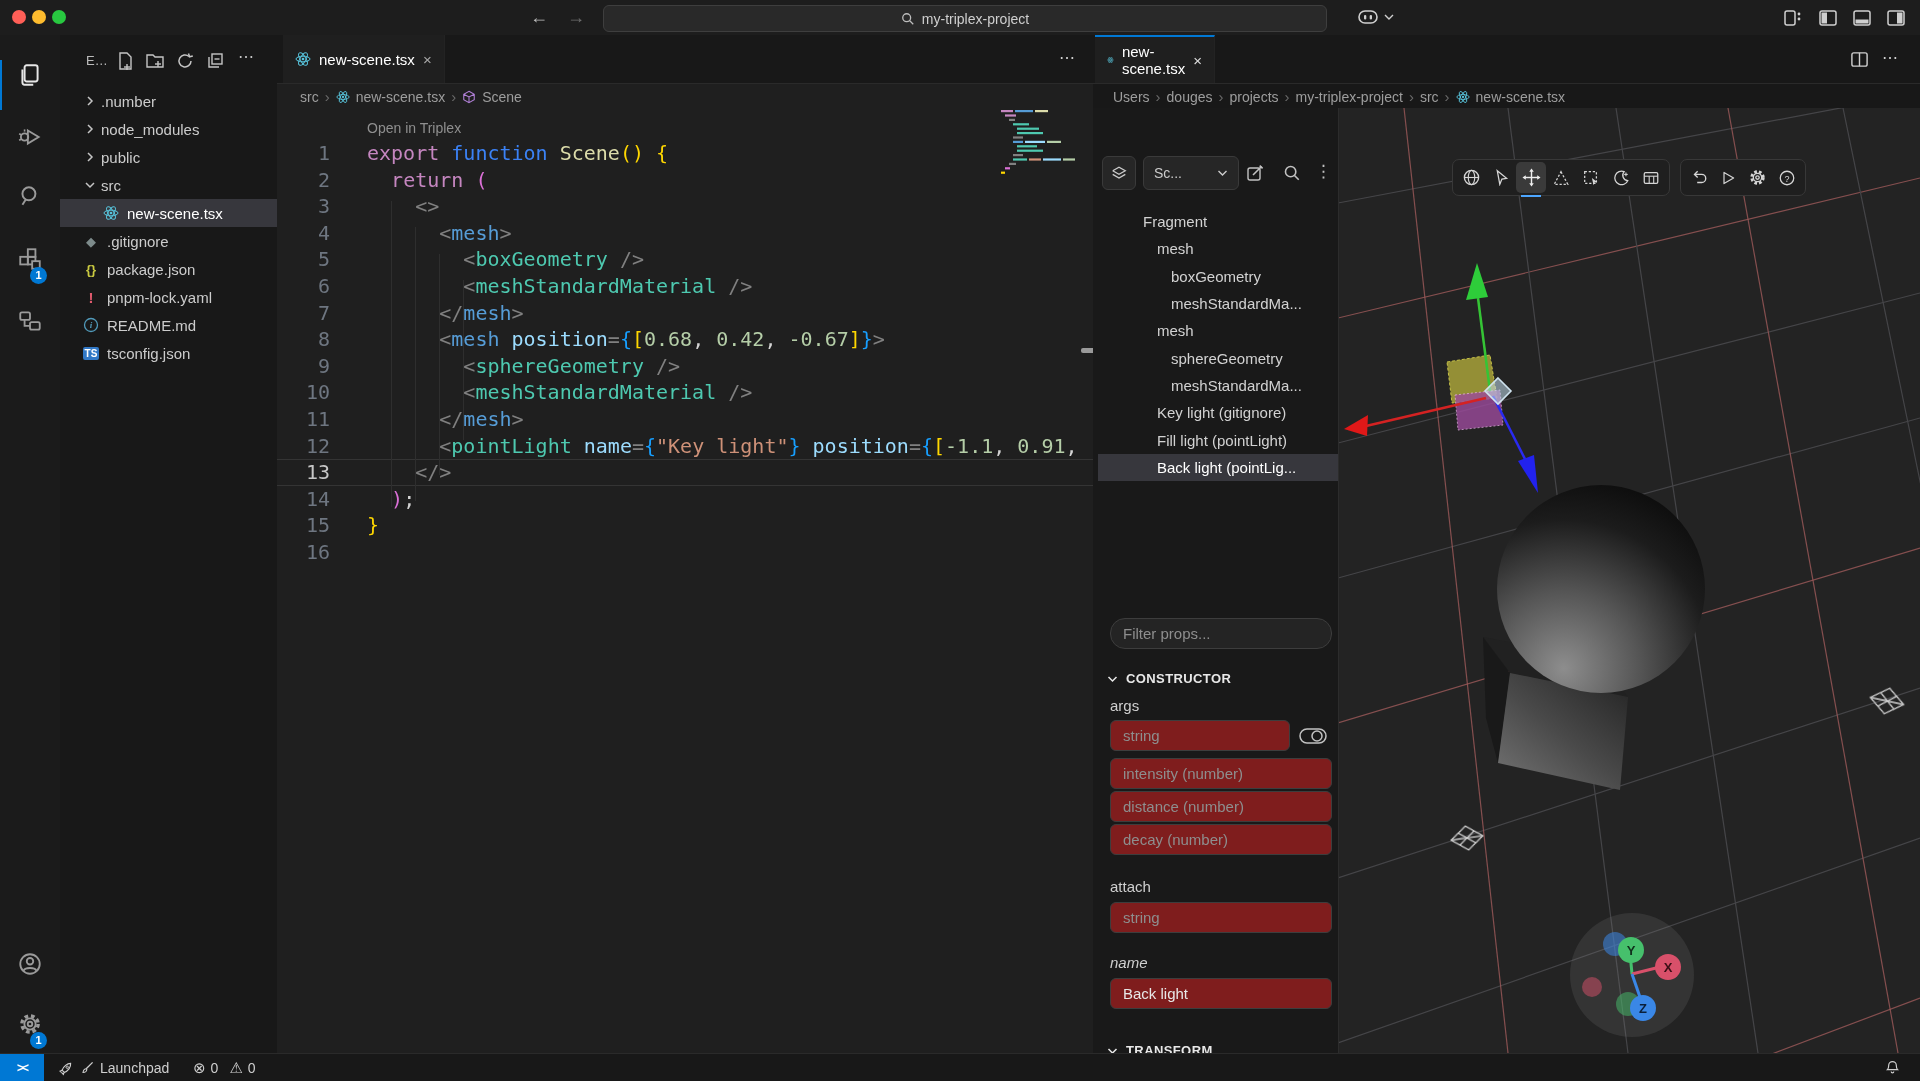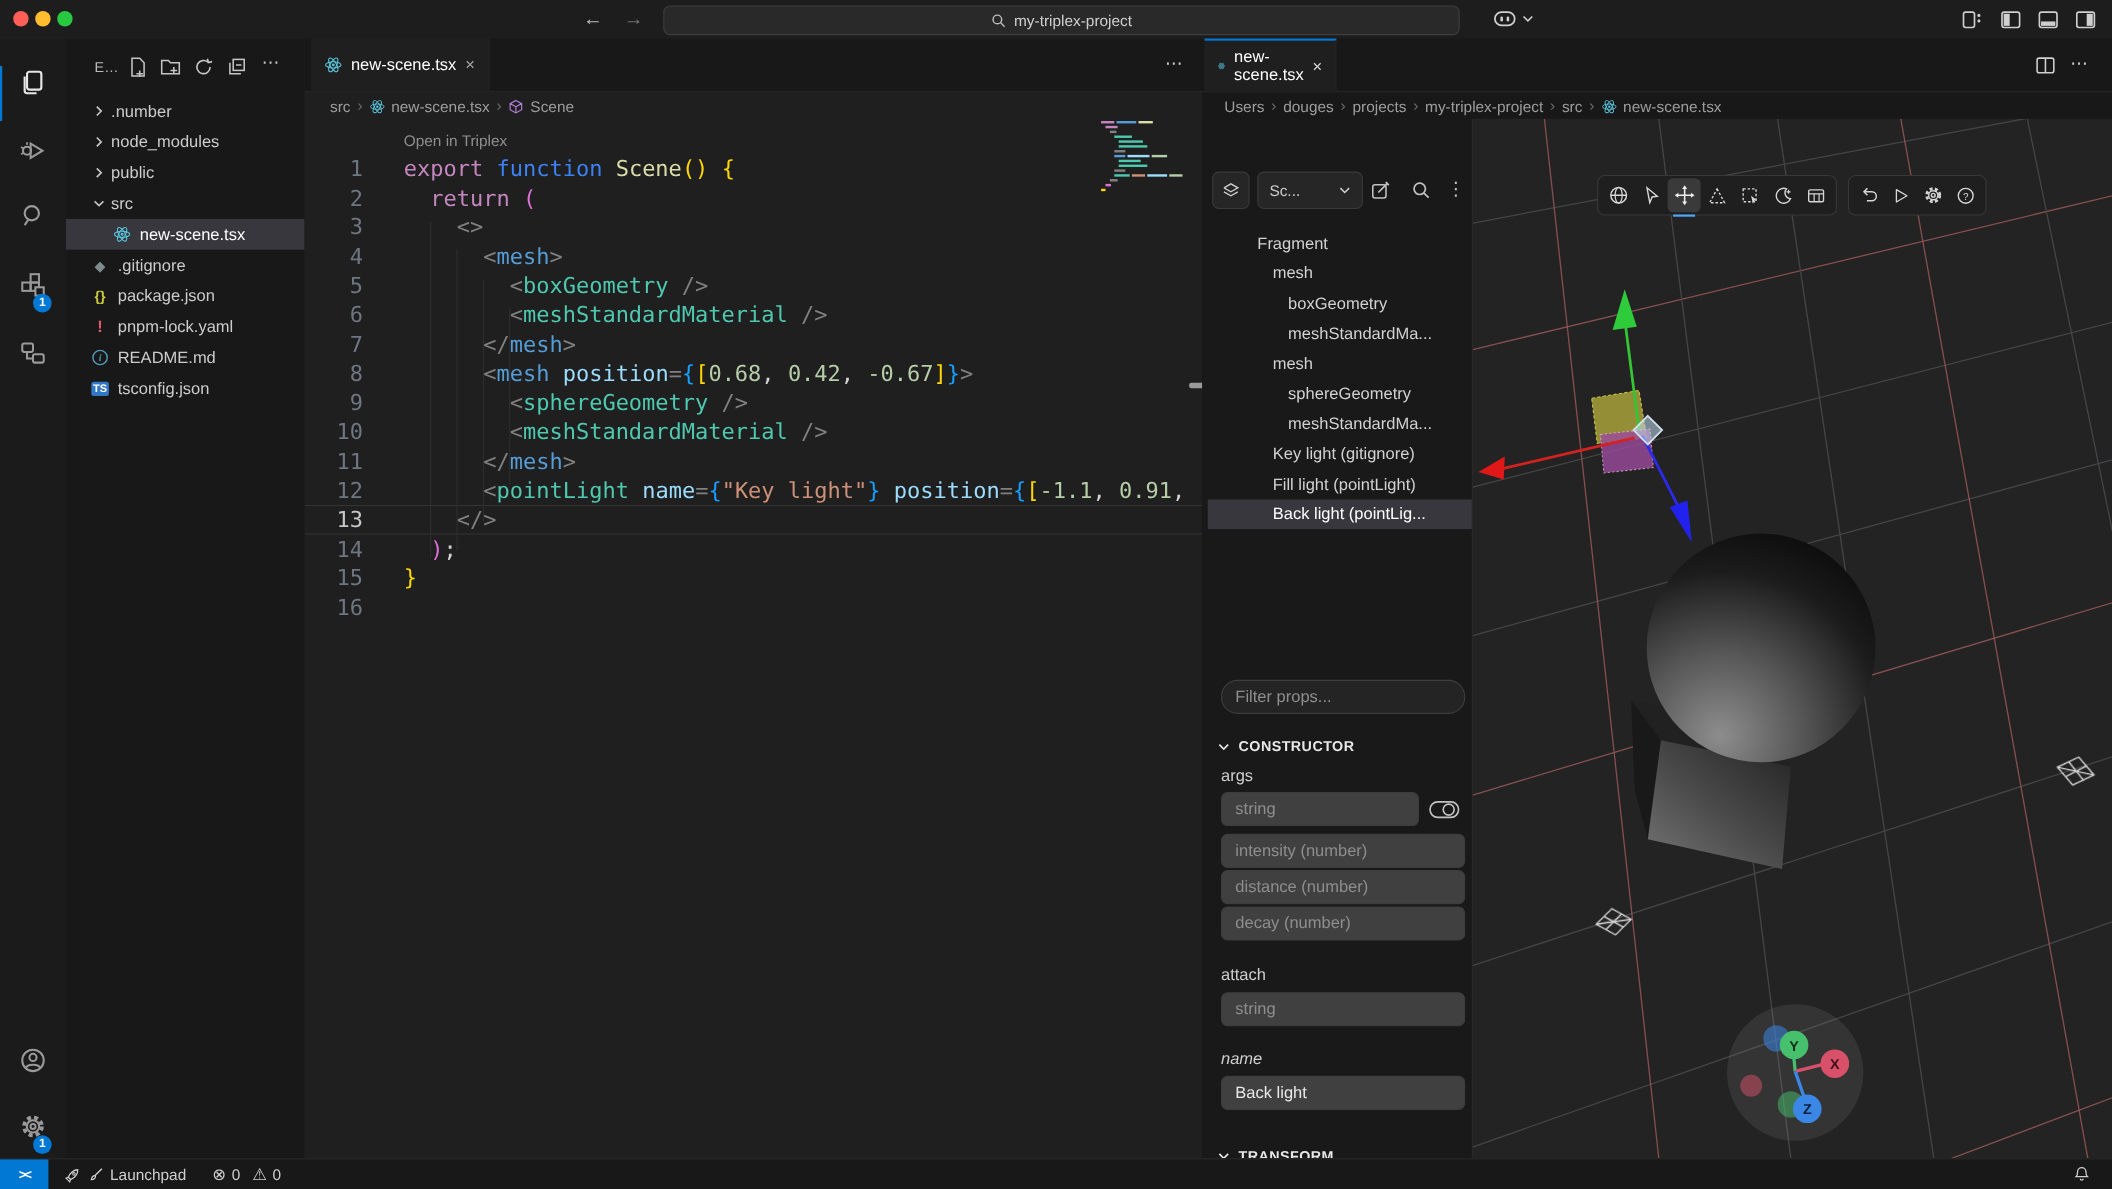--- a/index.html
+++ b/index.html
@@ -53,21 +53,21 @@
   .iguide{position:absolute;width:1px;background:#2e2e2e;}
 
   
   #eg2{left:1093px;top:35px;width:827px;height:1018px;background:#181818;}
   #tab2{left:2px;top:0;width:120px;border-top:2px solid #0078d4;box-sizing:border-box;height:48px;}
   #viewport{left:245px;top:73px;width:582px;height:945px;background:#232323;overflow:hidden;}
   #scenepanel{left:0;top:73px;width:245px;height:945px;background:#191919;border-right:1px solid #2c2c2c;overflow:hidden;}
   .tbtn{position:absolute;height:34px;background:#262626;border:1px solid #3a3a3a;border-radius:6px;box-sizing:border-box;color:#cccccc;display:flex;align-items:center;}
   .treerow{position:relative;height:27.3px;display:flex;align-items:center;font-size:15px;color:#d2d2d2;cursor:pointer;}
   .treerow.sel{background:#37373d;color:#fff;}
-  .pinput{position:absolute;left:17px;width:222px;height:31px;background:#404040;border:1px solid #3d3d3d;border-radius:6px;box-sizing:border-box;color:#8e8e8e;font-size:15px;display:flex;align-items:center;padding-left:12px;}
+  .pinput{position:absolute;left:17px;width:222px;height:31px;background:#7f1d1d;border:1px solid #3d3d3d;border-radius:6px;box-sizing:border-box;color:#8e8e8e;font-size:15px;display:flex;align-items:center;padding-left:12px;}
   .pinput.val{color:#e8e8e8;}
   .plabel{position:absolute;left:17px;font-size:15px;color:#cfcfcf;}
   .plabel.it{font-style:italic;}
   .psection{position:absolute;left:14px;display:flex;align-items:center;gap:8px;color:#e8e8e8;font-size:13px;font-weight:bold;letter-spacing:.4px;}
   
   .fgrp{position:absolute;top:124px;height:37px;background:#1f1f1f;border:1px solid #383838;border-radius:7px;display:flex;align-items:center;padding:0 3px;box-sizing:border-box;gap:0;}
   .fbtn{position:relative;width:30px;height:31px;border-radius:5px;display:flex;align-items:center;justify-content:center;color:#d6d6d6;}
   .fbtn.active{background:#3a3a3a;}
   .fbtn.active::after{content:"";position:absolute;left:5px;right:5px;bottom:-4px;height:2px;background:#4da6ff;}
 

